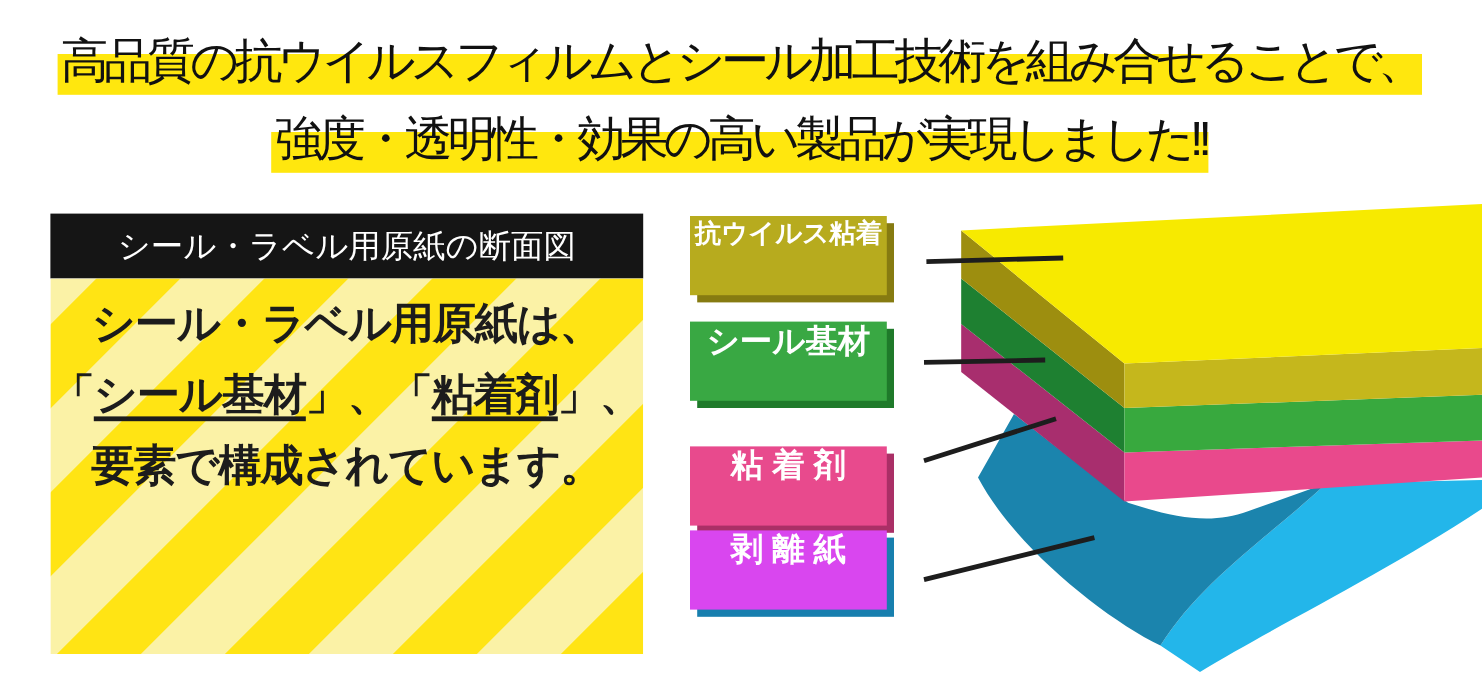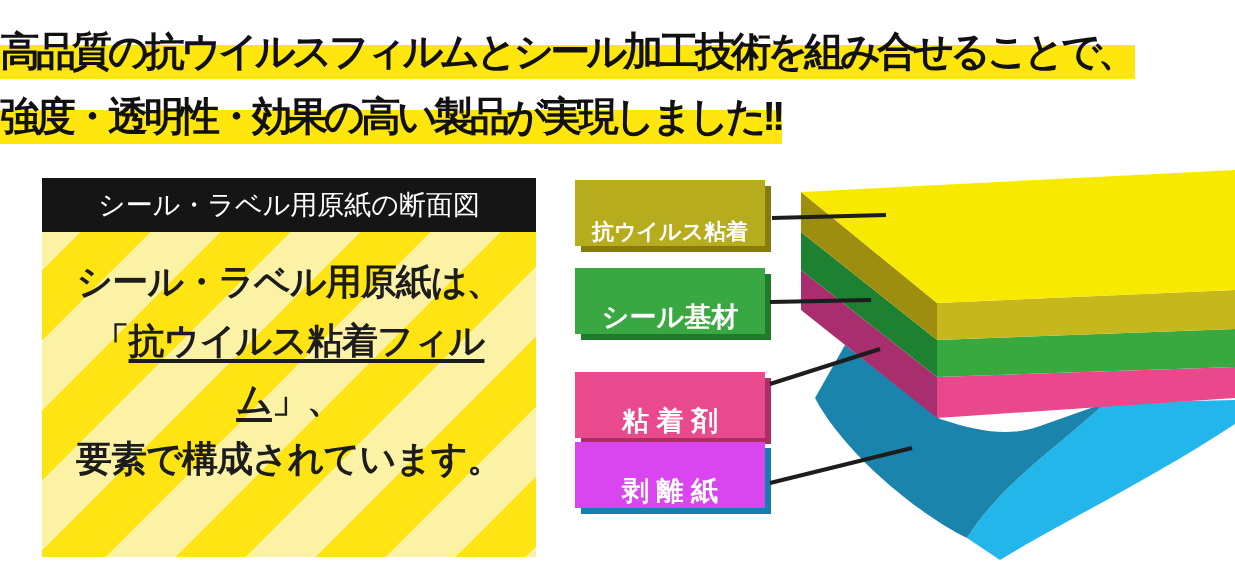--- a/index.html
+++ b/index.html
@@ -1,39 +1,39 @@
 <!DOCTYPE html>
 <html style="--hl: #ffe70e;"><head>
 <meta charset="utf-8">
 <style>
   html,body{margin:0;padding:0;}
   .canvas{position:relative;width:1235px;height:580px;background:#ffffff;overflow:hidden;
           font-family:"Liberation Sans",sans-serif;}
   
-  .hline{position:absolute;width:100%;font-weight:700;color:#111;
+  .hline{position:absolute;width:100%;text-align:center;font-weight:400;color:#111;
          font-size:40px;letter-spacing:-4px;line-height:40px;white-space:nowrap;}
   .hline1{top:31px;}
   .hline2{top:96px;}
   .hl{position:relative;display:inline-block;z-index:1;}
   .hl::after{content:"";position:absolute;left:-3px;right:-1px;top:14px;height:34px;
              background:var(--hl);z-index:-1;}
   
   .panel{position:absolute;left:42px;top:178px;width:494px;}
   .panel-bar{height:54px;background:#151515;color:#fff;font-size:27px;line-height:54px;
              text-align:center;font-weight:500;}
-  .panel-body{position:relative;height:305px;padding-top:20px;text-align:center;color:#1c1c1c;
+  .panel-body{position:relative;height:305px;padding-top:8px;text-align:center;color:#1c1c1c;
               font-size:36px;line-height:59px;letter-spacing:-1px;font-weight:600;overflow:hidden;}
   .panel-body::before{content:"";position:absolute;left:0;top:0;right:0;bottom:0;z-index:0;
               background:repeating-linear-gradient(135deg,#ffe414 0 49.5px,#fbf2a6 49.5px 99px);
               background-size:140px 140px;background-position:38px 0;}
   .panel-body > div{position:relative;z-index:1;}
   .u{text-decoration:underline;text-decoration-thickness:4px;text-underline-offset:6px;}
   
-  .lbl{position:absolute;left:575px;width:190px;height:66px;color:#fff;font-weight:700;
-       text-align:center;display:flex;flex-direction:column;justify-content:flex-end;gap:48px;}
+  .lbl{position:absolute;left:575px;width:164px;height:66px;color:#fff;font-weight:700;
+       text-align:center;display:flex;flex-direction:column;justify-content:flex-start;gap:48px;}
   .lbl .l1{font-size:27px;line-height:33px;}
   .lbl.small .l1{font-size:22px;line-height:29px;}
   .lbl0{top:180px;}
   .lbl1{top:268px;}
   .lbl2{top:372px;}
   .lbl3{top:442px;}
   
   .diagram{position:absolute;left:0;top:0;}
 </style>
 </head>
@@ -41,21 +41,21 @@
 
 <div class="canvas">
 
   <div class="hline hline1"><span class="hl">高品質の抗ウイルスフィルムとシール加工技術を組み合せることで、</span></div>
   <div class="hline hline2"><span class="hl">強度・透明性・効果の高い製品が実現しました!!</span></div>
 
   <div class="panel">
     <div class="panel-bar">シール・ラベル用原紙の断面図</div>
     <div class="panel-body">
       <div><span>シール・ラベル用原紙は、</span></div>
-      <div><span>「</span><span class="u">抗ウイルス粘着フィルム</span><span>」、</span></div>
+      <div><span>「</span><span class="u">シール基材</span><span>」、「</span><span class="u">粘着剤</span><span>」、</span></div>
       <div><span>要素で構成されています。</span></div>
     </div>
   </div>
 
   <div class="lbl lbl0 small" style="background-color: rgb(183, 171, 30); box-shadow: rgb(134, 123, 17) 6px 6px 0px;">
     <div class="l1">抗ウイルス粘着</div>
   </div>
   <div class="lbl lbl1" style="background-color: rgb(57, 168, 67); box-shadow: rgb(31, 122, 42) 6px 6px 0px;">
     <div class="l1">シール基材</div>
   </div>

